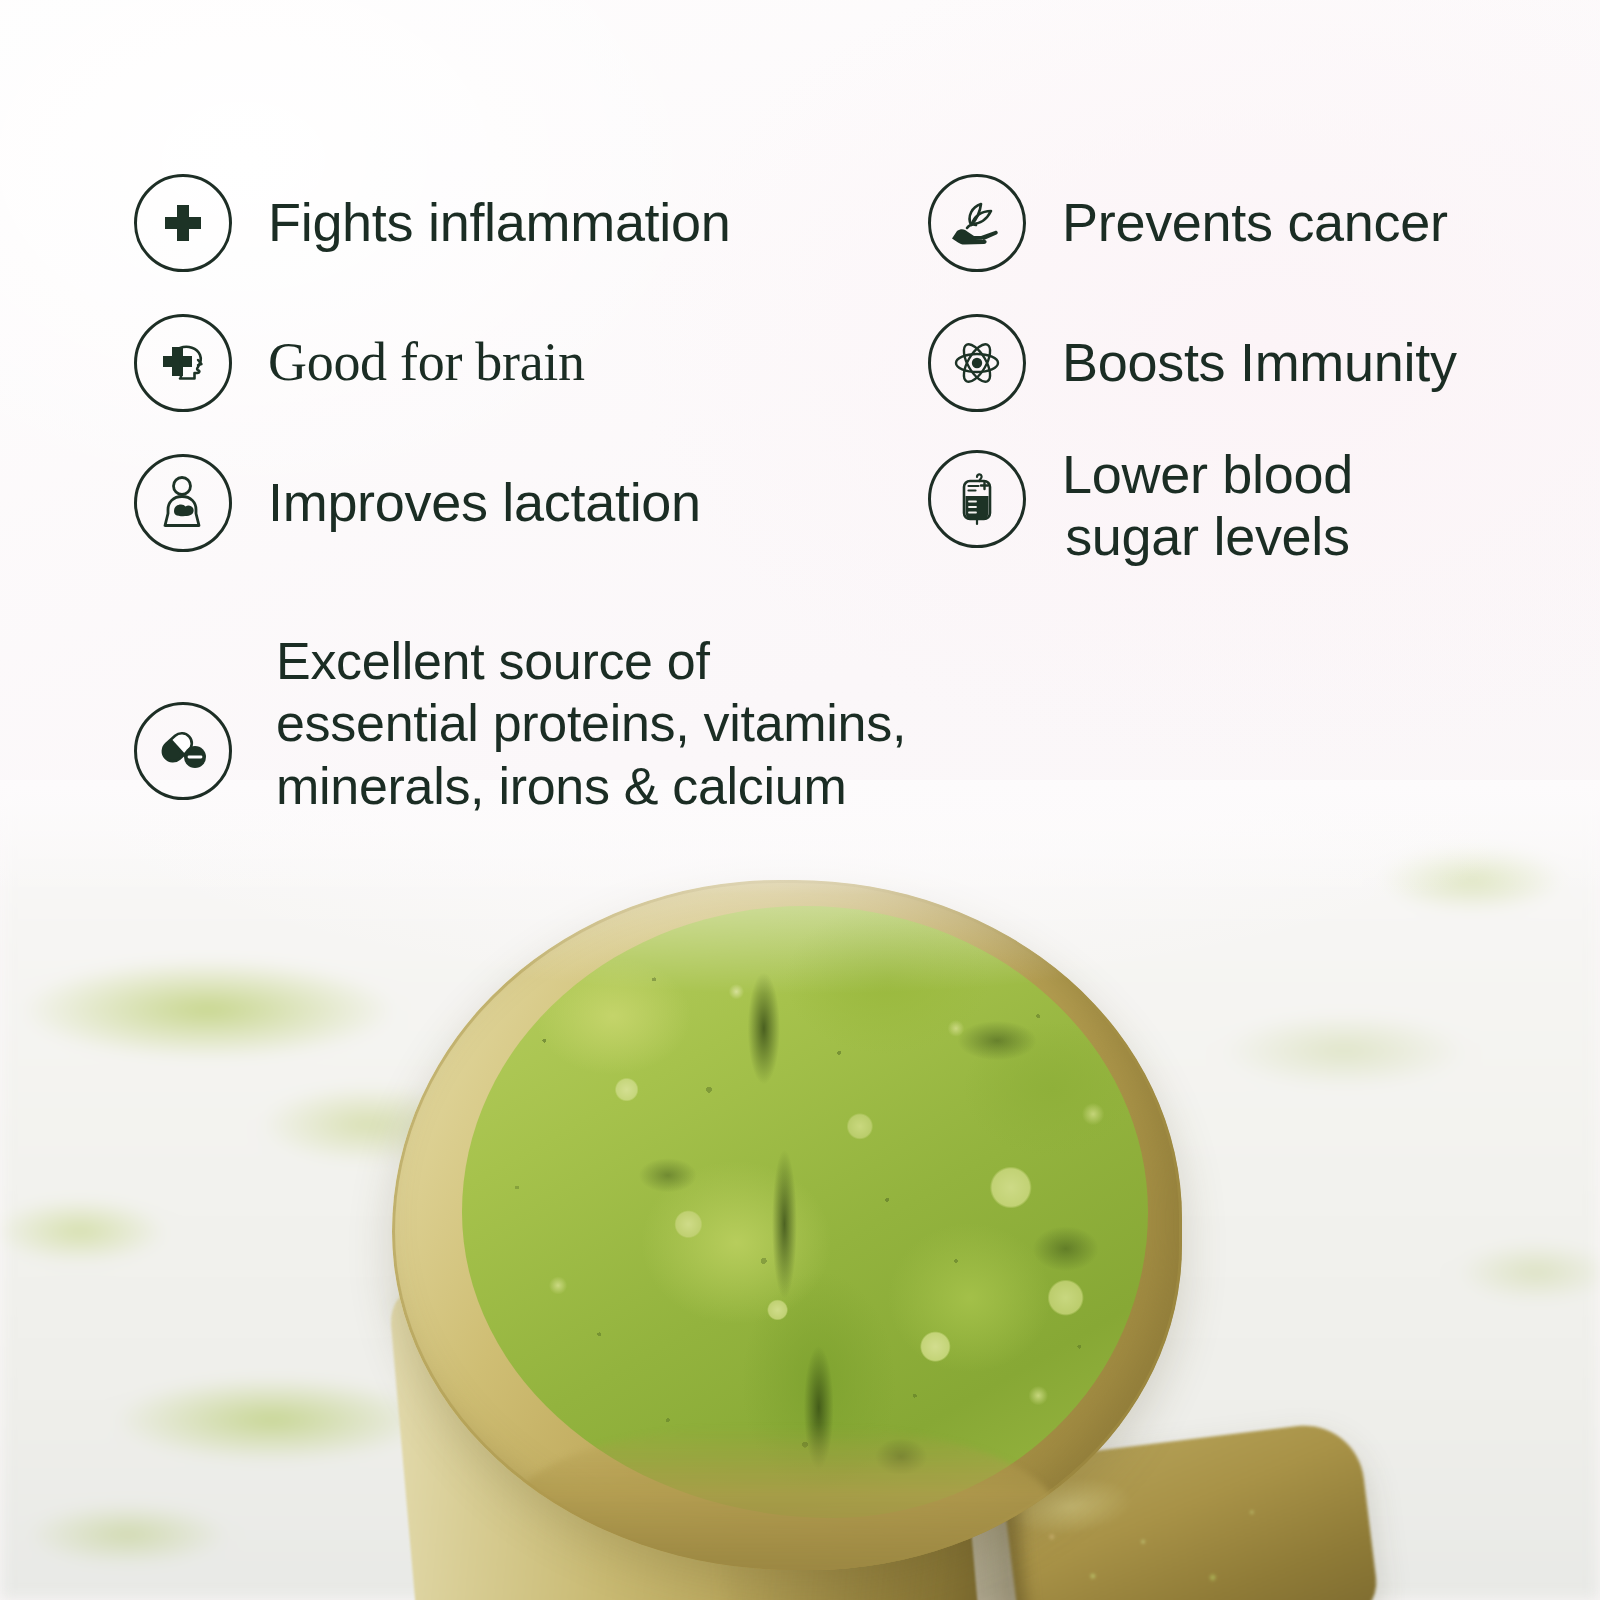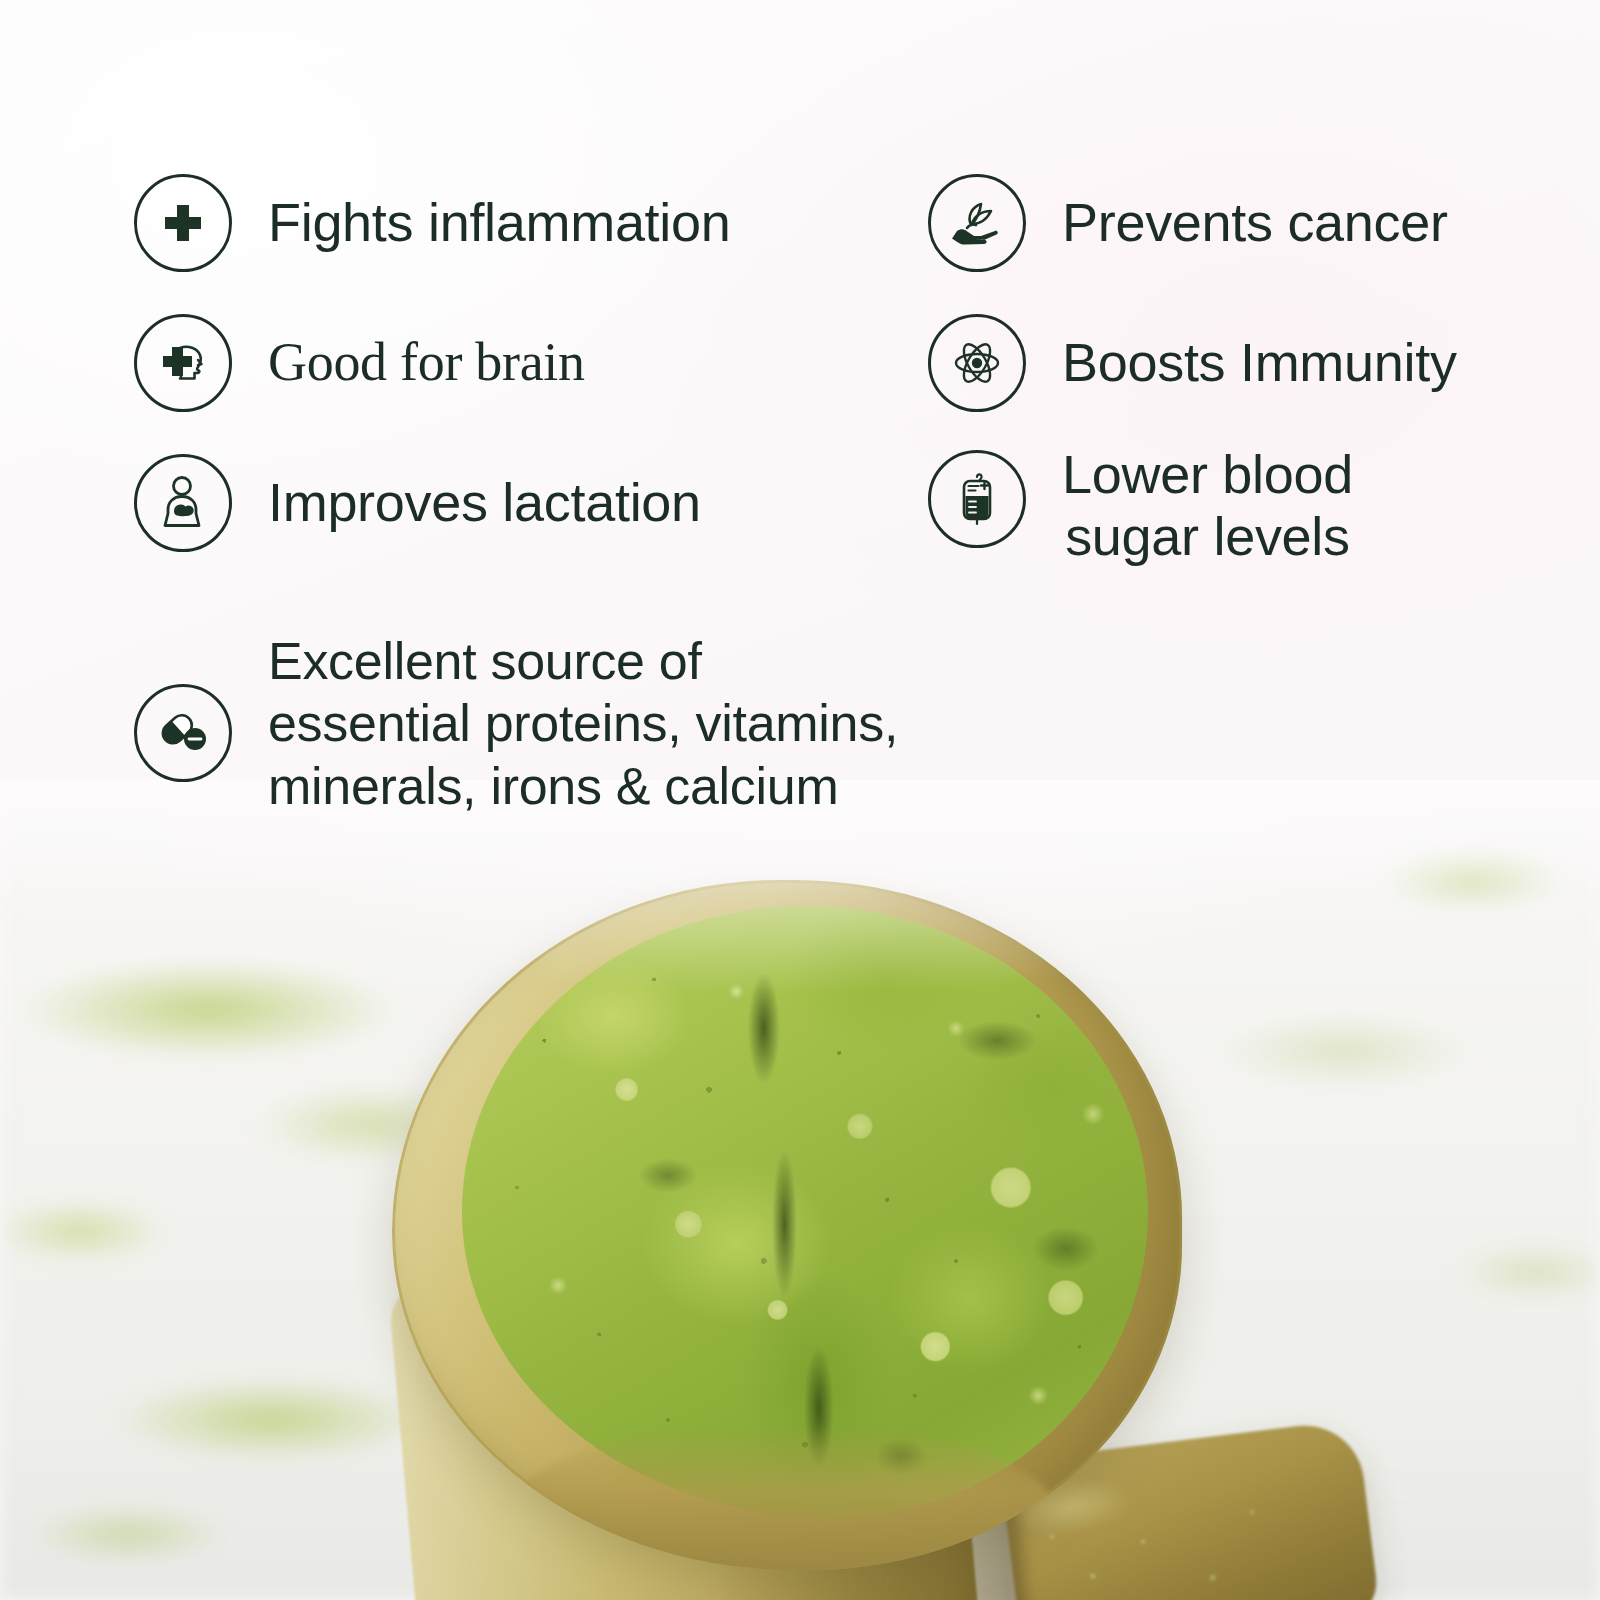--- a/index.html
+++ b/index.html
@@ -190,21 +190,21 @@
   .label.small{font-size:52px;line-height:1.2;}
 
   
   #row-inflammation{left:134px;top:174px;}
   #row-brain{left:134px;top:314px;font-family:Liberation Serif, serif;}
   #row-lactation{left:134px;top:454px;}
   #row-cancer{left:928px;top:174px;}
   #row-immunity{left:928px;top:314px;}
   #row-bloodsugar{left:928px;top:450px;align-items:flex-start;}
   #row-bloodsugar .label{margin-top:-6px;text-align:center;}
-  #row-source{left:134px;top:630px;align-items:flex-start;}
+  #row-source{left:134px;top:630px;align-items:center;gap:8px;}
   #row-source .icon-circle{margin-top:54px;}
 </style>
 </head>
 <body>
 
 <div class="canvas">
 
   <div class="photo">
     <div class="photo-bg"></div>
 

